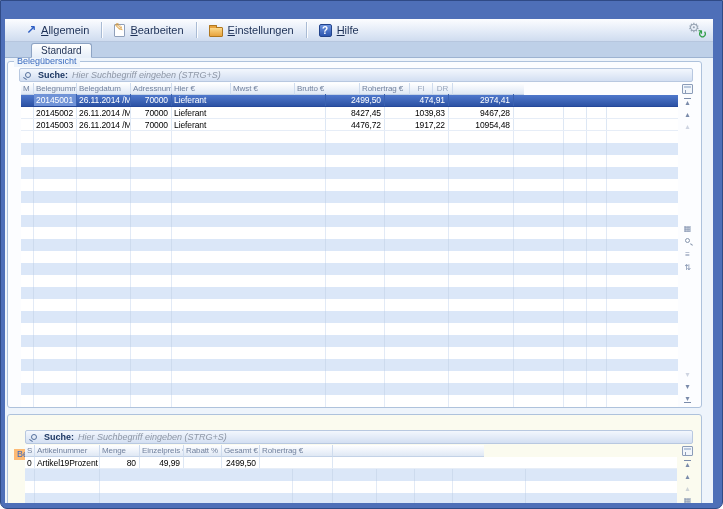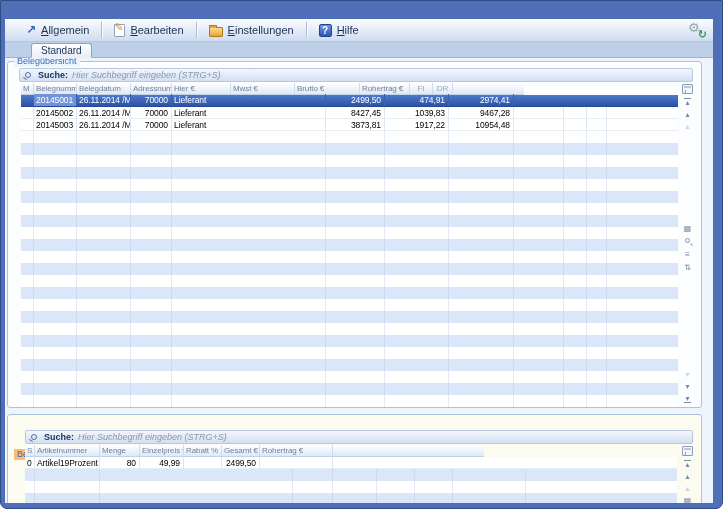--- a/index.html
+++ b/index.html
@@ -189,21 +189,21 @@
               <div class="cell c9"></div>
               <div class="cell c10"></div>
               <div class="cell c11"></div>
             </div>
             <div class="trow data">
               <div class="cell c0"></div>
               <div class="cell c1 num">20145003</div>
               <div class="cell c2">26.11.2014 /Mi</div>
               <div class="cell c3 num">70000</div>
               <div class="cell c4">Lieferant</div>
-              <div class="cell c5 num">3873,81</div>
+              <div class="cell c5 num">4476,72</div>
               <div class="cell c6 num">1917,22</div>
               <div class="cell c7 num">10954,48</div>
               <div class="cell c8 num"></div>
               <div class="cell c9"></div>
               <div class="cell c10"></div>
               <div class="cell c11"></div>
             </div>
           <div class="trow empty swhite">
                 <div class="cell c0"></div>
                 <div class="cell c1"></div>

